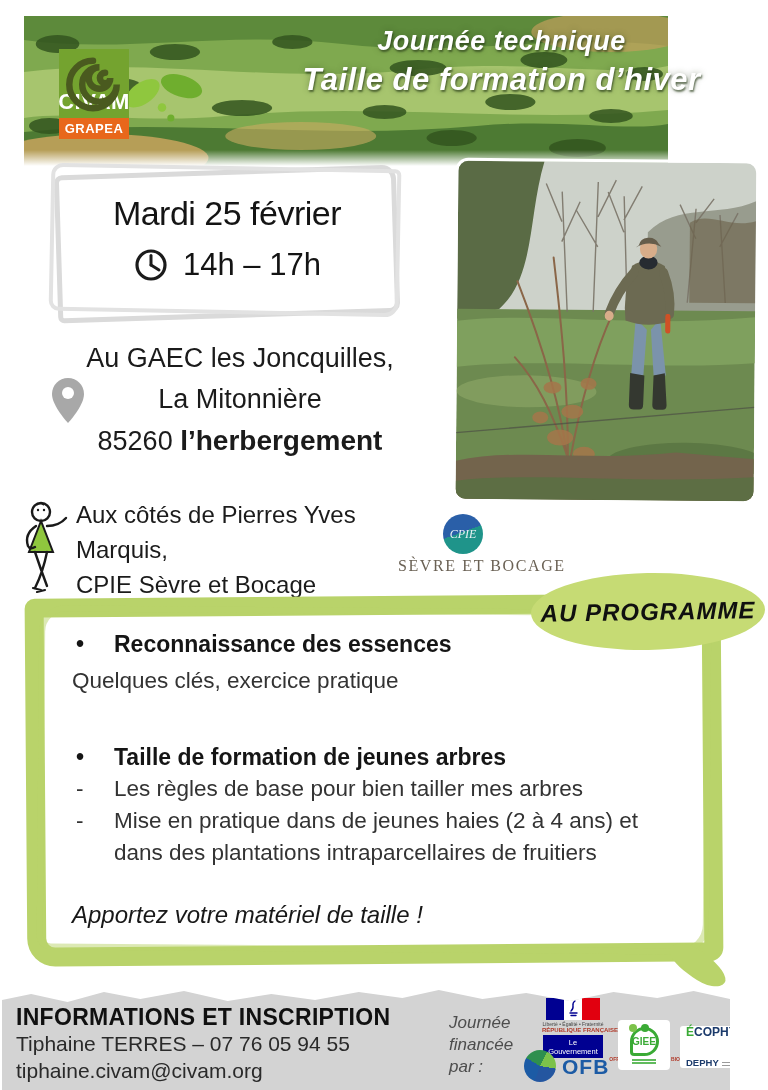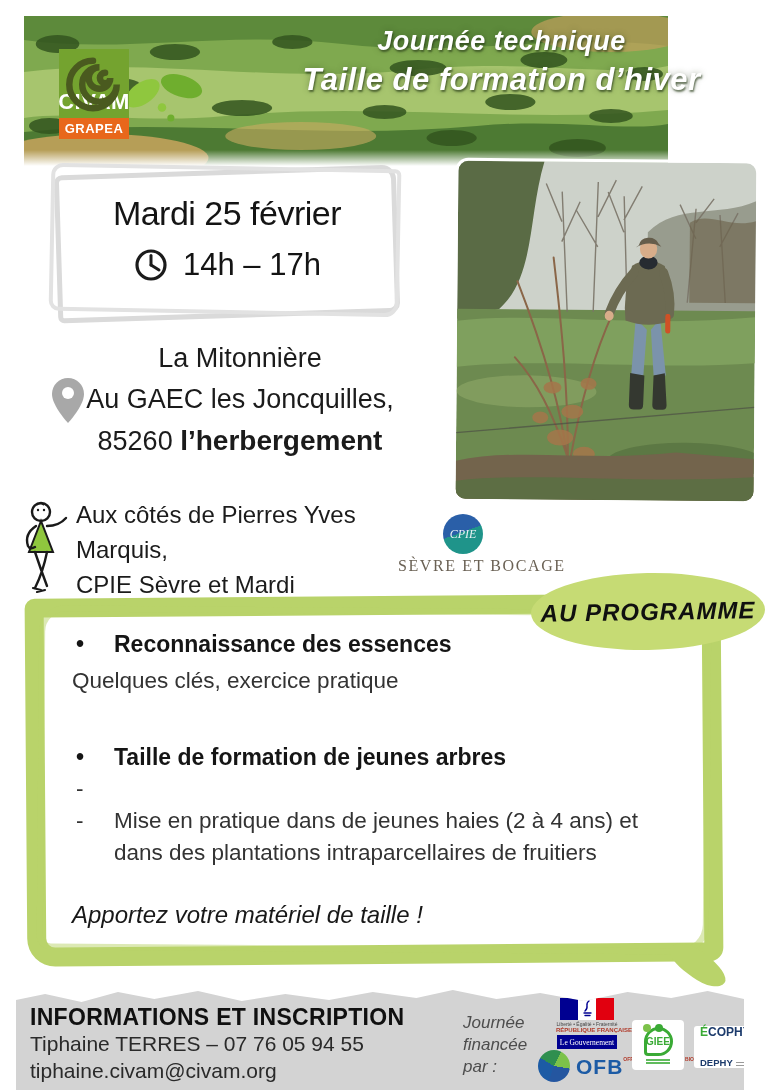--- a/index.html
+++ b/index.html
@@ -114,40 +114,40 @@
   .p-row { display:flex; font-size:23px; line-height:1.42; }
   .p-row .mk { flex:0 0 38px; margin-left:4px; }
   .p-title { font-weight:bold; color:#151515; }
   .p-sub { font-size:22.5px; color:#333; margin-top:4px; line-height:1.42; }
   .gap1 { height:44px; }
   .p-det { color:#333; font-size:22.5px; }
   .p-note { margin-top:32px; font-size:24px; font-weight:normal; font-style:italic; color:#181818; }
 
   
   .footer {
-    position:absolute; left:16px; bottom:0; width:728px; height:104px; background:#d3d3d3;
+    position:absolute; left:2px; bottom:0; width:728px; height:104px; background:#d3d3d3;
     clip-path:polygon(0 14px,4% 8px,9% 16px,14% 6px,19% 13px,25% 5px,31% 15px,37% 8px,
       43% 14px,49% 6px,55% 12px,60% 4px,66% 13px,72% 7px,78% 15px,84% 6px,90% 12px,
       95% 5px,100% 13px,100% 100%,0 100%);
   }
   .info { position:absolute; left:14px; top:18px; }
   .info-h { font-size:23px; font-weight:bold; letter-spacing:.3px; color:#101010; }
   .info-l { font-size:21px; color:#2a2a2a; line-height:1.28; }
   .funding { position:absolute; left:447px; top:26px; width:92px;
              font-style:italic; font-size:17px; line-height:1.3; color:#4d4d4d; }
 
   .gov { position:absolute; left:540px; top:12px; width:62px; text-align:center; }
   .gov-flag { display:flex; width:54px; height:22px; margin:0 auto; }
   .gov-flag .b { flex:1; background:#000091; }
   .gov-flag .w { flex:1; background:#fff; position:relative; }
   .gov-flag .r { flex:1; background:#e1000f; }
   .gov-marianne { position:absolute; left:3px; top:2px; }
   .gov-motto { font-size:5px; color:#444; margin-top:1px; white-space:nowrap; }
   .gov-rf { font-size:6px; font-weight:bold; color:#b03a2a; white-space:nowrap; }
-  .gov-banner { margin:2px auto 0; width:60px; background:#000091; color:#fff; font-size:7.5px; padding:2.5px 0;font-family:Liberation Serif, serif; }
+  .gov-banner { margin:2px auto 0; width:60px; background:#000091; color:#fff; font-size:7.5px; padding:2.5px 0; }
 
   .ofb { position:absolute; left:522px; top:64px; display:flex; align-items:center; gap:6px; }
   .ofb-circle { width:32px; height:32px; border-radius:50%;
     background:conic-gradient(from 200deg,#1c5ba5 0 28%,#2f8f4f 28% 52%,#7cc24a 52% 72%,#2456a0 72% 100%); }
   .ofb-txt { display:flex; flex-direction:row; }
   .ofb-acr { font-weight:bold; font-size:21px; color:#1c5ba5; letter-spacing:1px; line-height:1; }
   .ofb-cap { font-size:5px; color:#b03a2a; font-weight:bold; line-height:1.2; }
 
   .giee { position:absolute; left:616px; top:34px; width:52px; height:50px; background:#fff;
           border-radius:4px; display:flex; flex-direction:column; align-items:center; justify-content:center; }
@@ -297,40 +297,40 @@
         <path d="M32.5,22 a10,8 0 0 1 19,-2 l3,3 q-13,-6 -25,1 z" fill="#655d4b"></path>
       </g>
     </svg>
   </div>
 
   <div class="loc">
     <svg class="loc-pin" width="32" height="46" viewBox="0 0 32 46">
       <path d="M16,0 C7,0 0,7 0,16 C0,28 16,45 16,45 C16,45 32,28 32,16 C32,7 25,0 16,0 Z" fill="#a8a8a8"></path>
       <circle cx="16" cy="15" r="6" fill="#ffffff"></circle>
     </svg>
+    <div>Au GAEC les Joncquilles,</div>
     <div>La Mitonnière</div>
-    <div>Au GAEC les Joncquilles,</div>
     <div><span>85260 </span><span class="loc-city">l’herbergement</span></div>
   </div>
 
   <div class="host">
     <svg class="host-fig" width="56" height="96" viewBox="0 0 56 96">
       <circle cx="27" cy="12" r="9" fill="#fff" stroke="#1a1a1a" stroke-width="2.4"></circle>
       <circle cx="24" cy="10" r="1.2" fill="#1a1a1a"></circle>
         <circle cx="30" cy="10" r="1.2" fill="#1a1a1a"></circle>
       <path d="M23,5 q3,-3 7,0" fill="none" stroke="#1a1a1a" stroke-width="1.6"></path>
       <path d="M27,21 L15,52 H39 Z" fill="#8fc73e" stroke="#1a1a1a" stroke-width="2"></path>
       <path d="M22,26 q-12,8 -8,20 q2,4 7,1" fill="none" stroke="#1a1a1a" stroke-width="2.4" stroke-linecap="round"></path>
       <path d="M33,26 q12,0 19,-8" fill="none" stroke="#1a1a1a" stroke-width="2.4" stroke-linecap="round"></path>
       <path d="M21,52 q6,18 12,34 M33,52 q-4,20 -12,36" fill="none" stroke="#1a1a1a" stroke-width="2.4" stroke-linecap="round"></path>
       <path d="M19,88 l8,2 M31,90 l-8,2" stroke="#1a1a1a" stroke-width="2.2" stroke-linecap="round"></path>
     </svg>
     <div class="host-text">
       <div>Aux côtés de Pierres Yves Marquis,</div>
-      <div>CPIE Sèvre et Mardi</div>
+      <div>CPIE Sèvre et Bocage</div>
     </div>
   </div>
 
   <div class="cpie">
     <div class="cpie-circle">
         <span>CPIE</span>
       </div>
     <div class="cpie-caption">SÈVRE ET BOCAGE</div>
   </div>
 
@@ -349,20 +349,21 @@
       <div class="p-sub">Quelques clés, exercice pratique</div>
 
       <div class="gap1"></div>
 
       <div class="p-row p-title">
         <span class="mk">•</span>
         <span>Taille de formation de jeunes arbres</span>
       </div>
       <div class="p-row p-det">
         <span class="mk">-</span>
+        <span>Les règles de base pour bien tailler mes arbres</span>
       </div>
       <div class="p-row p-det">
         <span class="mk">-</span>
         <span>Mise en pratique dans de jeunes haies (2 à 4 ans) et dans des plantations intraparcellaires de fruitiers</span>
       </div>
 
       <div class="p-note">Apportez votre matériel de taille !</div>
     </div>
   </div>
 

